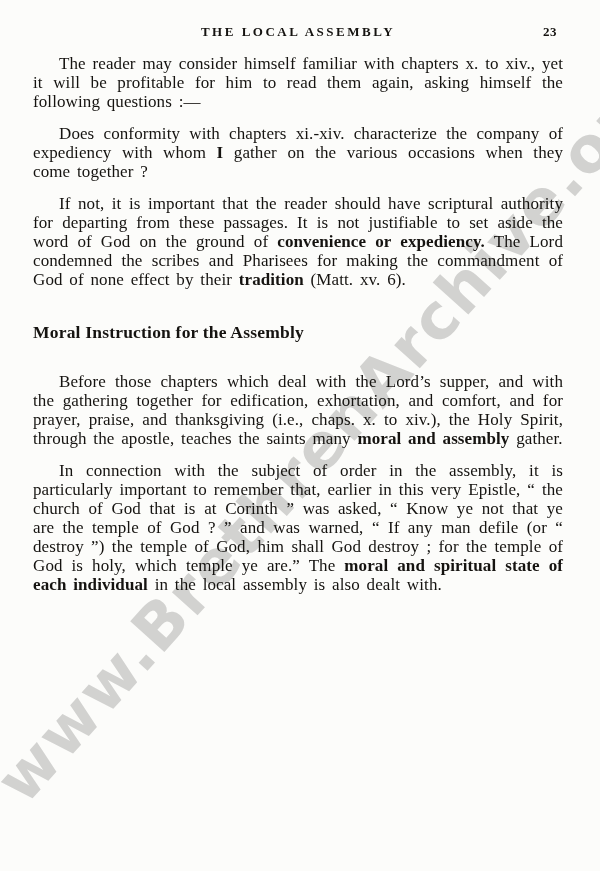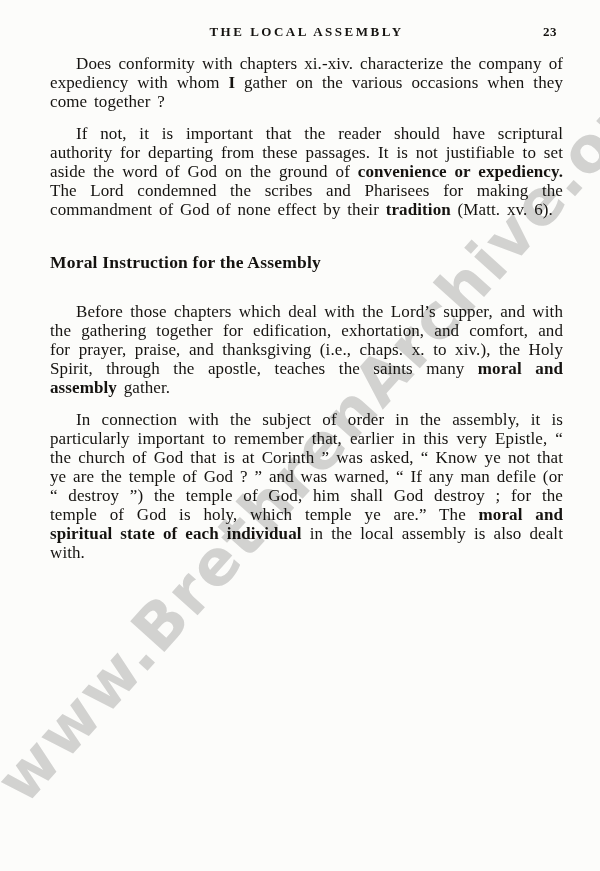--- a/index.html
+++ b/index.html
@@ -28,21 +28,21 @@
     letter-spacing: 2px;
     color: #d2d2d0;
     white-space: nowrap;
     transform: rotate(-48deg);
     transform-origin: 0 0;
     user-select: none;
   }
   .content {
     position: relative;
     z-index: 1;
-    padding: 24px 37px 0 50px;
+    padding: 24px 37px 0 33px;
   }
   .running-head {
     position: relative;
     height: 17px;
     font-size: 13px;
     font-weight: bold;
     letter-spacing: 2.5px;
     margin-bottom: 6px;
   }
   .running-title {
@@ -87,20 +87,21 @@
   <div class="watermark">www.BrethrenArchive.org</div>
 
   <div class="content">
 
     <div class="running-head">
       <span class="running-title">THE LOCAL ASSEMBLY</span>
       <span class="page-number">23</span>
     </div>
 
 
+    <p class="para"><span>The reader may consider himself familiar with chapters x. to xiv., yet it will be profitable for him to read them again, asking himself the following questions :—</span></p>
 
 
 
     <p class="para"><span>Does conformity with chapters xi.-xiv. characterize the company of expediency with whom </span><span class="b">I</span><span> gather on the various occasions when they come together ?</span></p>
 
     <p class="para"><span>If not, it is important that the reader should have scriptural authority for departing from these passages.  It is not justifiable to set aside the word of God on the ground of </span><span class="b">convenience or expediency.</span><span>  The Lord condemned the scribes and Pharisees for making the commandment of God of none effect by their </span><span class="b">tradition</span><span> (Matt. xv. 6).</span></p>
 
     <h2 class="section-heading">Moral Instruction for the Assembly</h2>
 
     <p class="para"><span>Before those chapters which deal with the Lord’s supper, and with the gathering together for edification, exhortation, and comfort, and for prayer, praise, and thanksgiving (i.e., chaps. x. to xiv.), the Holy Spirit, through the apostle, teaches the saints many </span><span class="b">moral and assembly</span><span> gather.</span></p>

